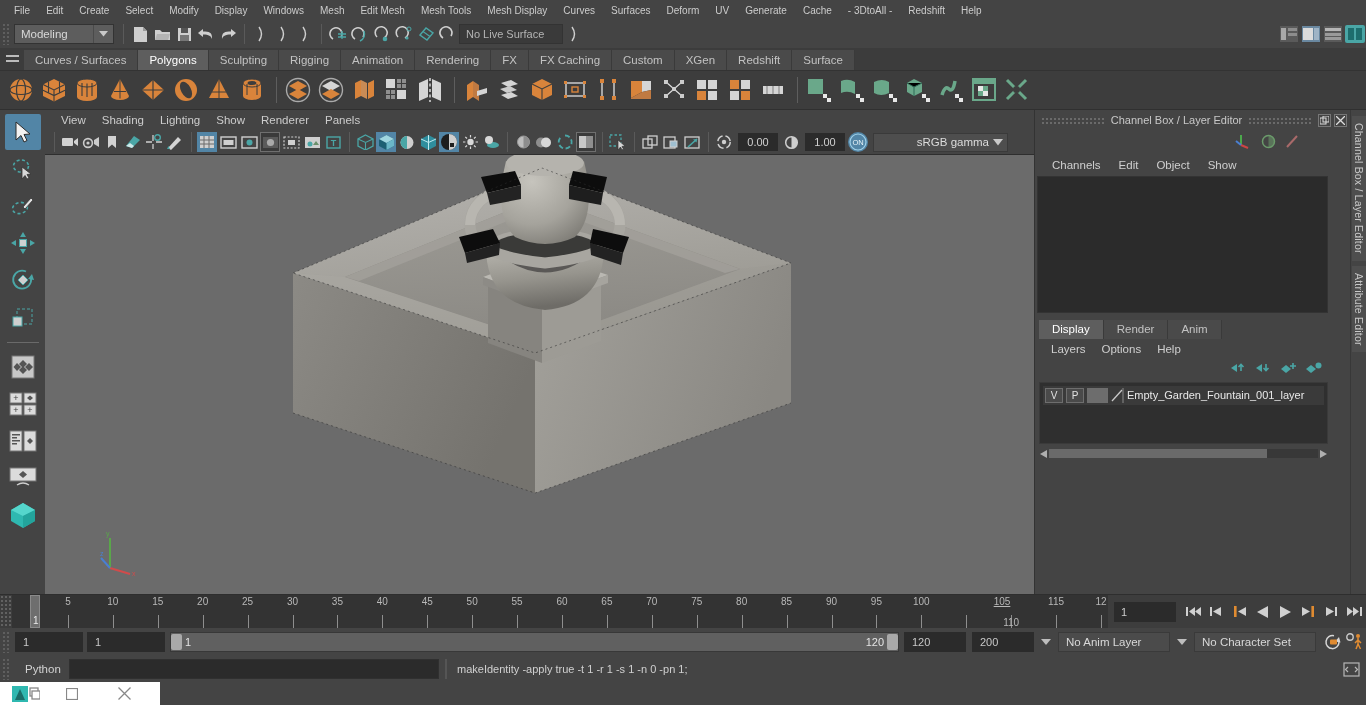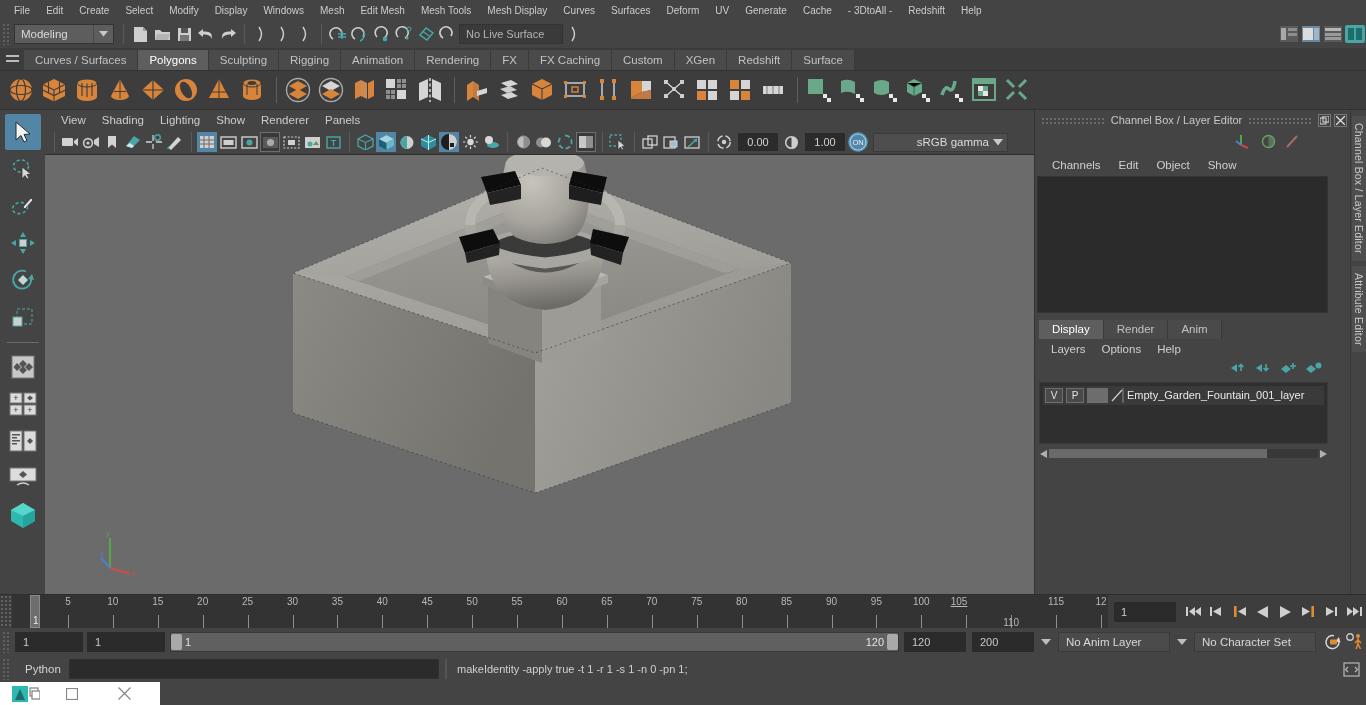--- a/index.html
+++ b/index.html
@@ -1174,21 +1174,21 @@
         <div class="tl-lbl" style="left: 729.683px;">80</div>
         <div class="tl-tick" style="left: 774.6px;"></div>
         <div class="tl-lbl" style="left: 774.6px;">85</div>
         <div class="tl-tick" style="left: 819.517px;"></div>
         <div class="tl-lbl" style="left: 819.517px;">90</div>
         <div class="tl-tick" style="left: 864.433px;"></div>
         <div class="tl-lbl" style="left: 864.433px;">95</div>
         <div class="tl-tick" style="left: 909.35px;"></div>
         <div class="tl-lbl" style="left: 909.35px;">100</div>
         <div class="tl-tick" style="left: 954.267px;"></div>
-        <div class="tl-lbl" style="left: 947px; text-decoration: underline;">105</div>
+        <div class="tl-lbl" style="left: 990px; text-decoration: underline;">105</div>
         <div class="tl-tick" style="left: 999.183px;"></div>
         <div class="tl-lbl" style="left: 999.183px; margin-top: 21px;">110</div>
         <div class="tl-tick" style="left: 1044.1px;"></div>
         <div class="tl-lbl" style="left: 1044.1px;">115</div>
         <div class="tl-tick" style="left: 1089.02px;"></div>
         <div class="tl-lbl" style="left: 1089.02px;">12</div>
       </div>
     <div class="cur-field">
       <span>1</span>
     </div>

